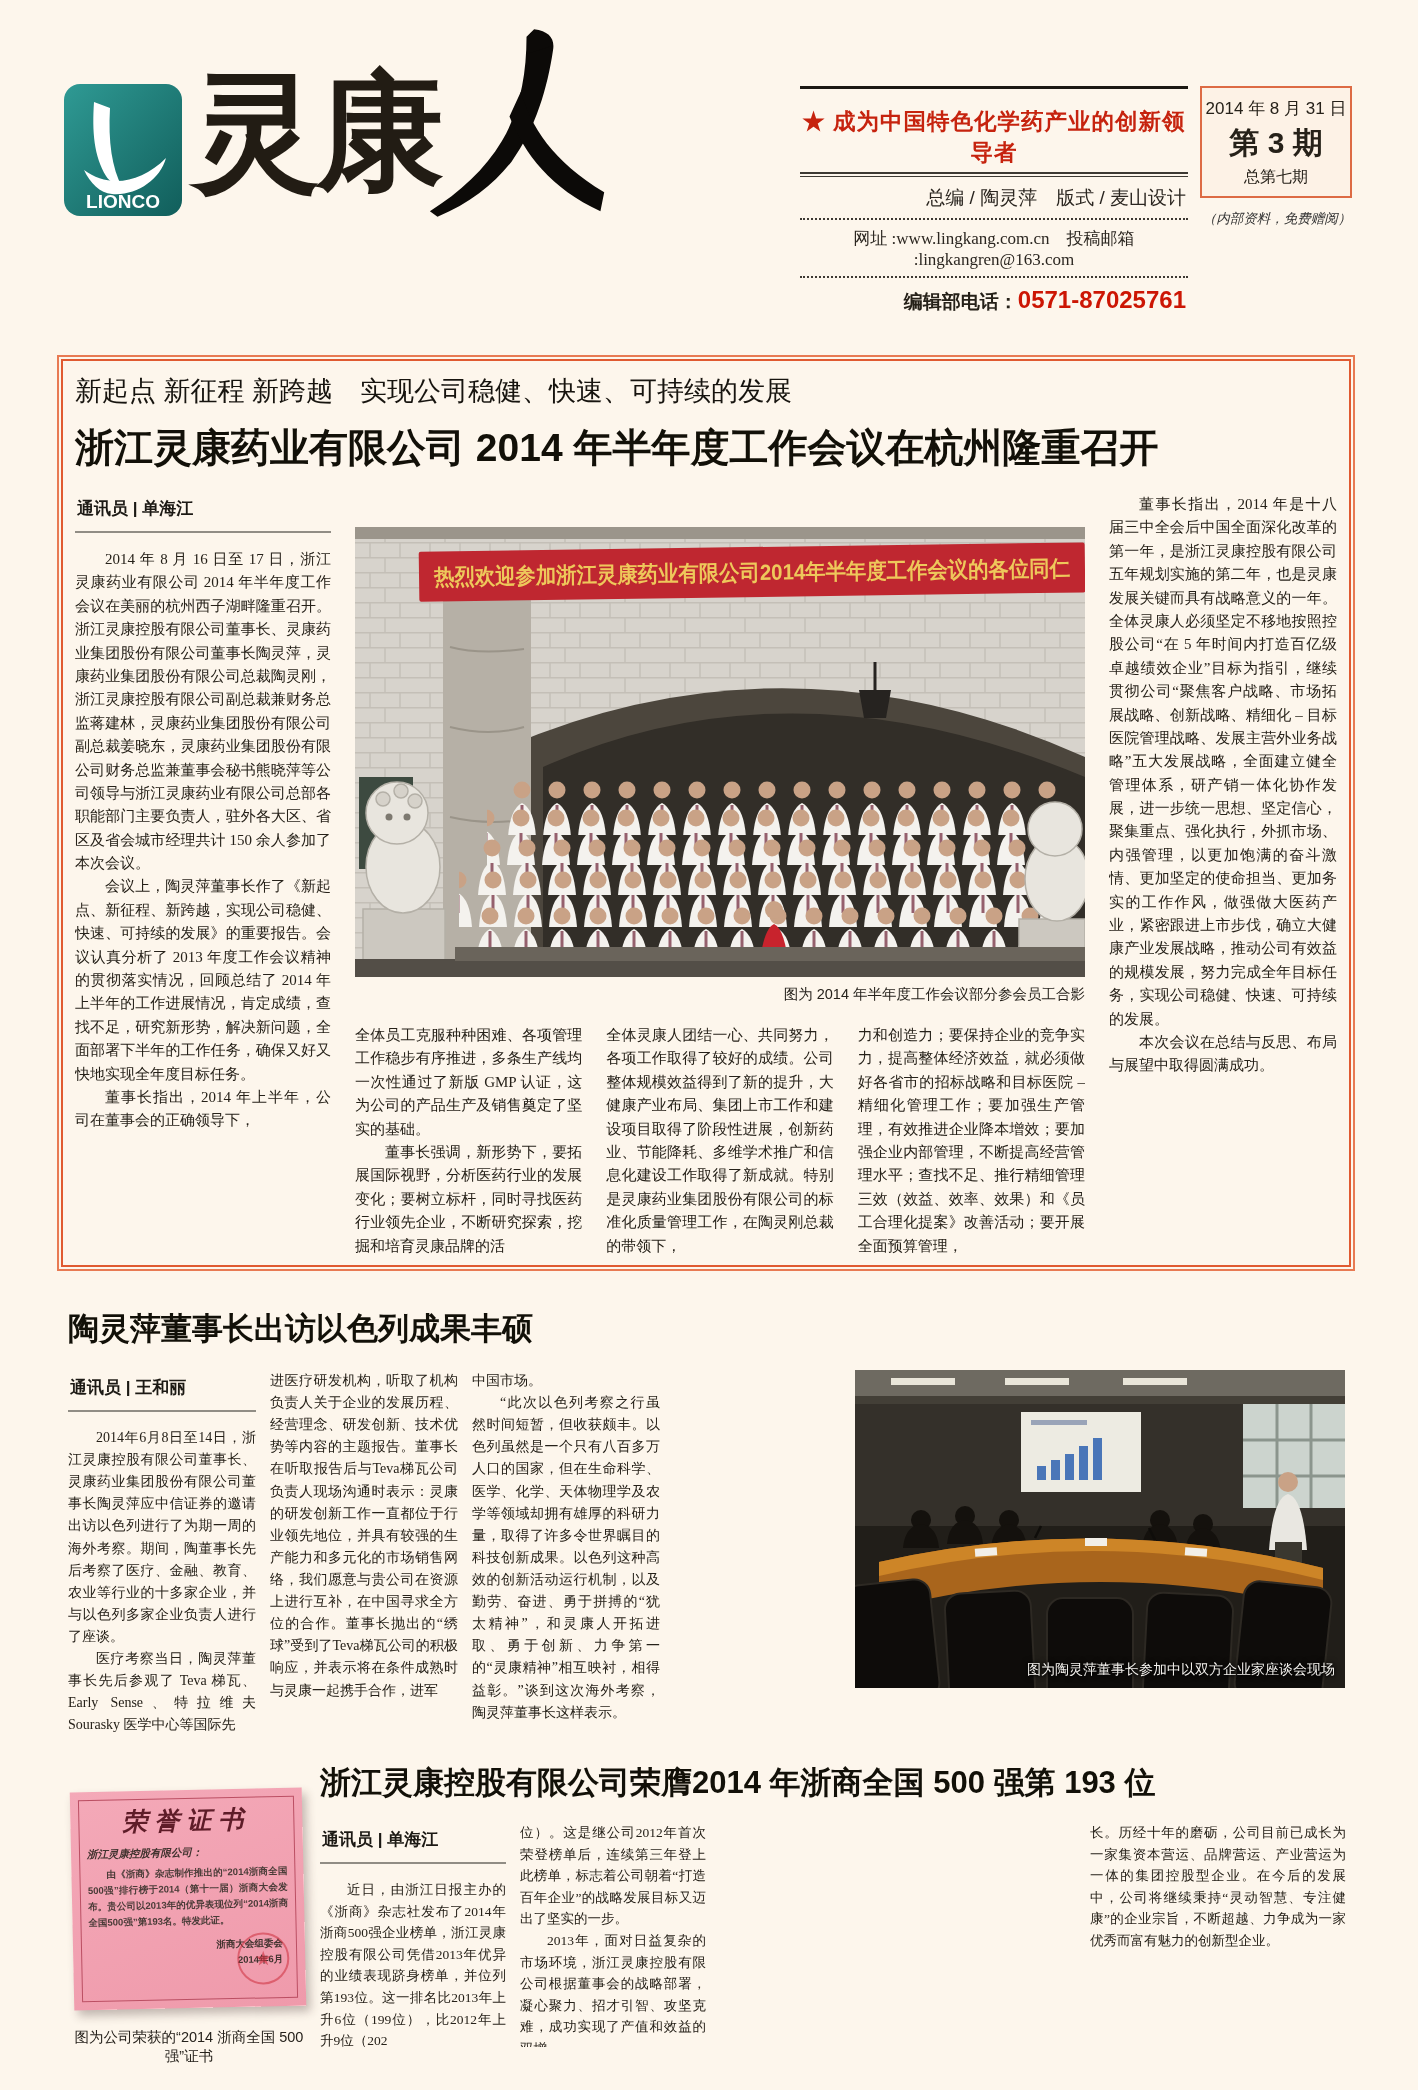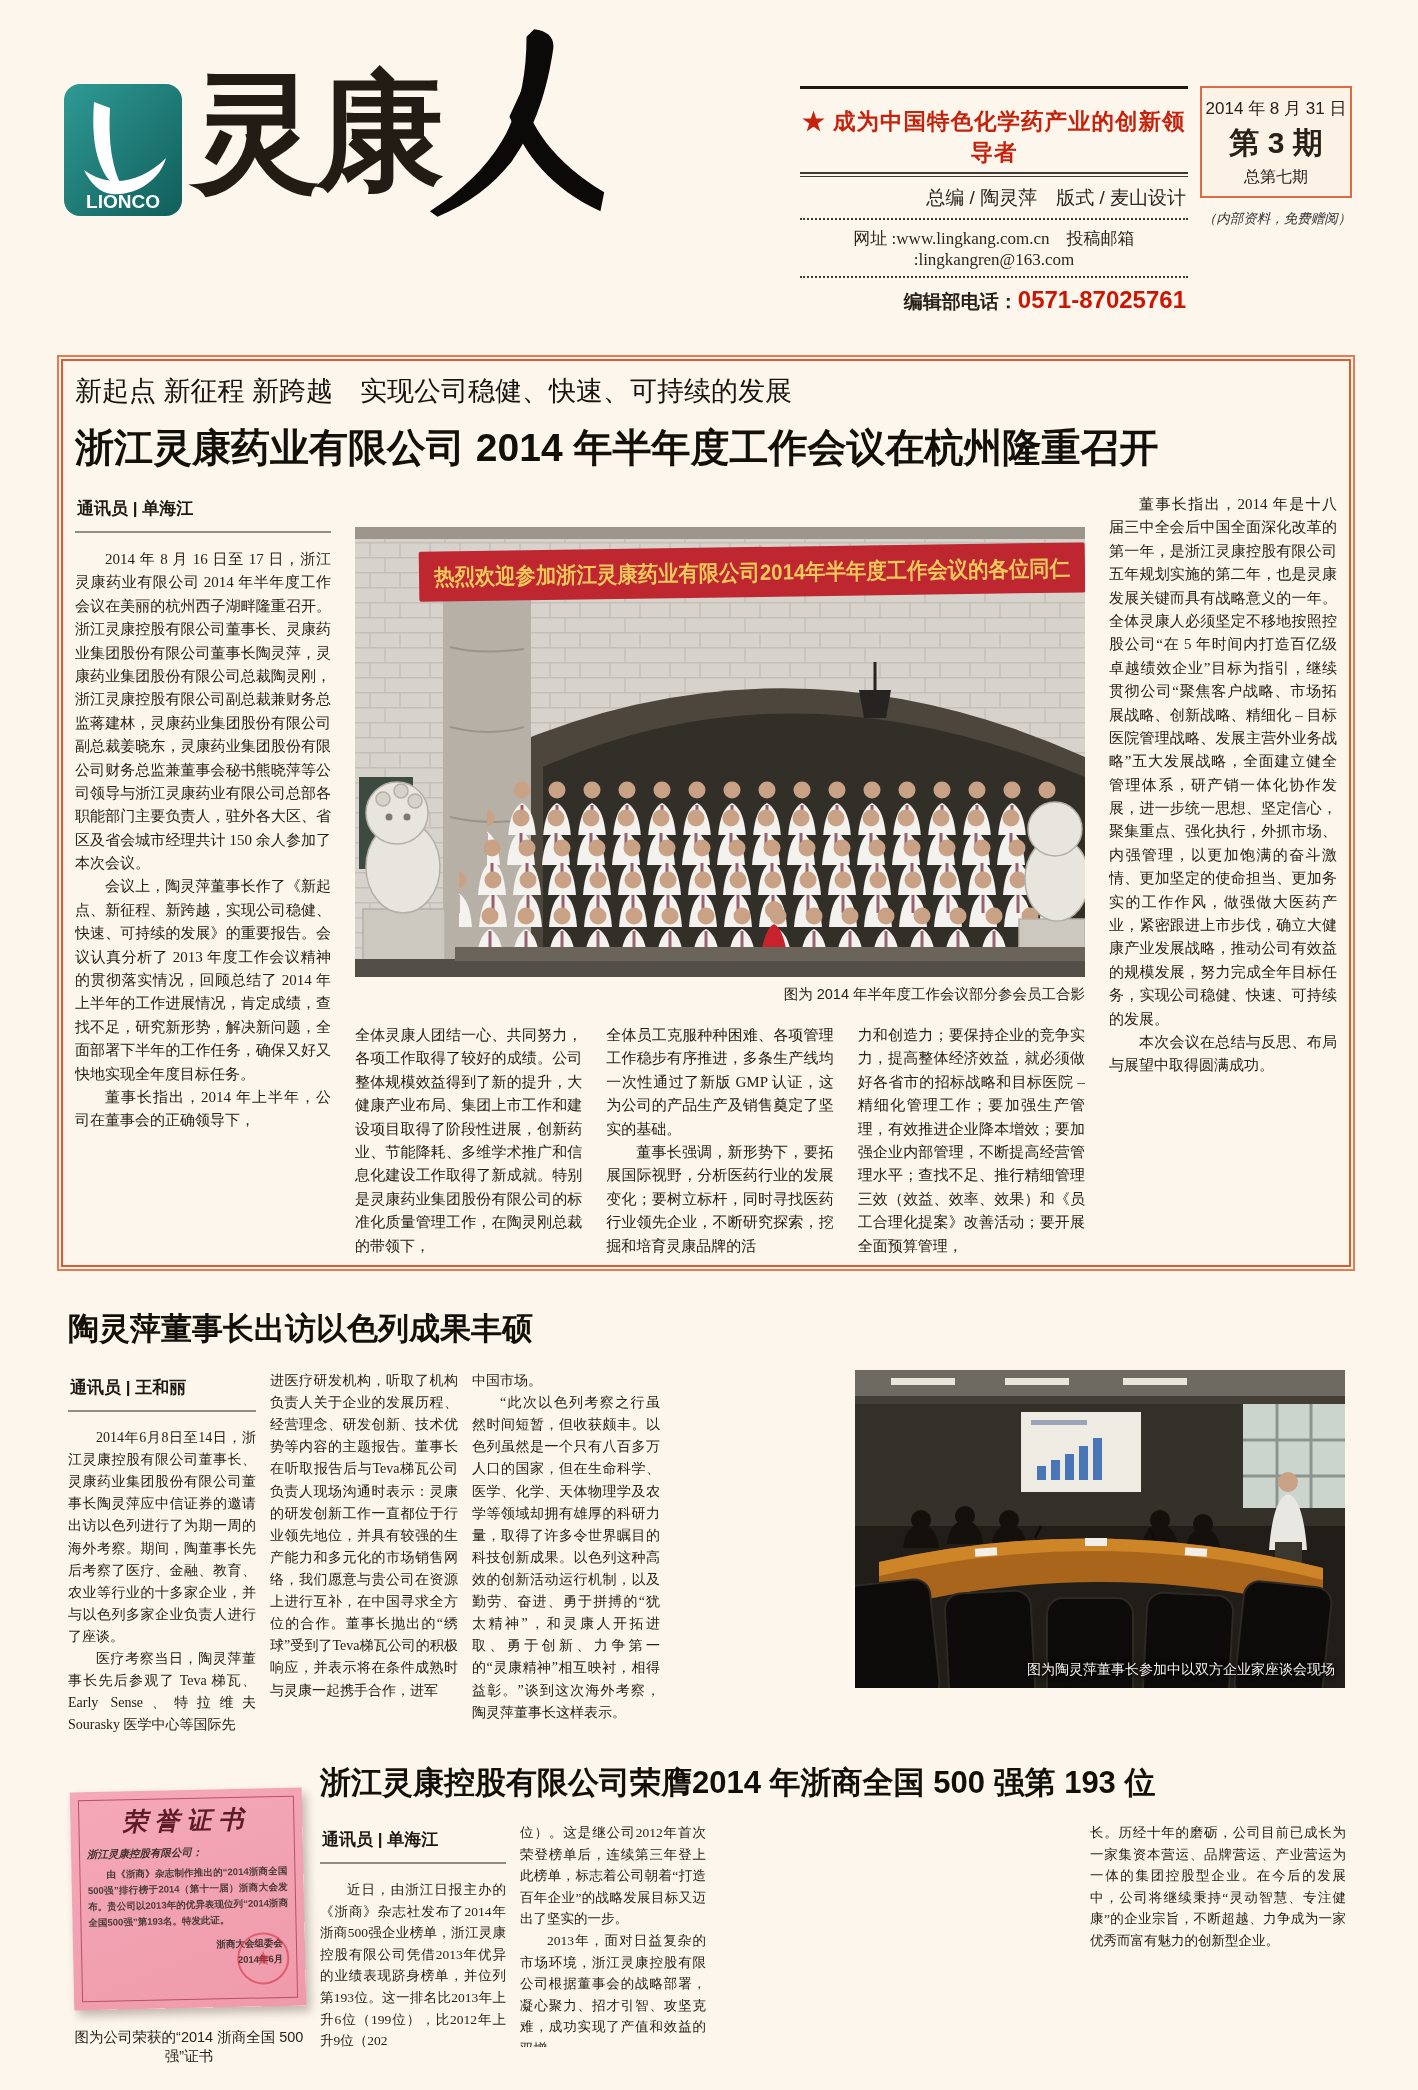--- a/index.html
+++ b/index.html
@@ -233,25 +233,25 @@
               <ellipse cx="702" cy="352" rx="32" ry="42"></ellipse>
               <circle cx="700" cy="302" r="27"></circle>
             </g>
             <rect x="0" y="432" width="730" height="18" fill="#534e47"></rect>
             <rect x="100" y="420" width="630" height="14" fill="#6a645b"></rect>
           </svg>
         </div>
         <div class="a1-caption">图为 2014 年半年度工作会议部分参会员工合影</div>
         <div class="a1-cols3">
           <div class="bt">
-            <p>全体灵康人团结一心、共同努力，各项工作取得了较好的成绩。公司整体规模效益得到了新的提升，大健康产业布局、集团上市工作和建设项目取得了阶段性进展，创新药业、节能降耗、多维学术推广和信息化建设工作取得了新成就。特别是灵康药业集团股份有限公司的标准化质量管理工作，在陶灵刚总裁的带领下，</p>
-          </div>
-          <div class="bt">
             <p>全体员工克服种种困难、各项管理工作稳步有序推进，多条生产线均一次性通过了新版 GMP 认证，这为公司的产品生产及销售奠定了坚实的基础。</p>
             <p class="ind">董事长强调，新形势下，要拓展国际视野，分析医药行业的发展变化；要树立标杆，同时寻找医药行业领先企业，不断研究探索，挖掘和培育灵康品牌的活</p>
+          </div>
+          <div class="bt">
+            <p>全体灵康人团结一心、共同努力，各项工作取得了较好的成绩。公司整体规模效益得到了新的提升，大健康产业布局、集团上市工作和建设项目取得了阶段性进展，创新药业、节能降耗、多维学术推广和信息化建设工作取得了新成就。特别是灵康药业集团股份有限公司的标准化质量管理工作，在陶灵刚总裁的带领下，</p>
           </div>
           <div class="bt">
             <p>力和创造力；要保持企业的竞争实力，提高整体经济效益，就必须做好各省市的招标战略和目标医院 – 精细化管理工作；要加强生产管理，有效推进企业降本增效；要加强企业内部管理，不断提高经营管理水平；查找不足、推行精细管理三效（效益、效率、效果）和《员工合理化提案》改善活动；要开展全面预算管理，</p>
           </div>
         </div>
       </div>
 
       <div class="a1-colD bt">
         <p class="ind">董事长指出，2014 年是十八届三中全会后中国全面深化改革的第一年，是浙江灵康控股有限公司五年规划实施的第二年，也是灵康发展关键而具有战略意义的一年。全体灵康人必须坚定不移地按照控股公司“在 5 年时间内打造百亿级卓越绩效企业”目标为指引，继续贯彻公司“聚焦客户战略、市场拓展战略、创新战略、精细化 – 目标医院管理战略、发展主营外业务战略”五大发展战略，全面建立健全管理体系，研产销一体化协作发展，进一步统一思想、坚定信心，聚集重点、强化执行，外抓市场、内强管理，以更加饱满的奋斗激情、更加坚定的使命担当、更加务实的工作作风，做强做大医药产业，紧密跟进上市步伐，确立大健康产业发展战略，推动公司有效益的规模发展，努力完成全年目标任务，实现公司稳健、快速、可持续的发展。</p>
         <p class="ind">本次会议在总结与反思、布局与展望中取得圆满成功。</p>

